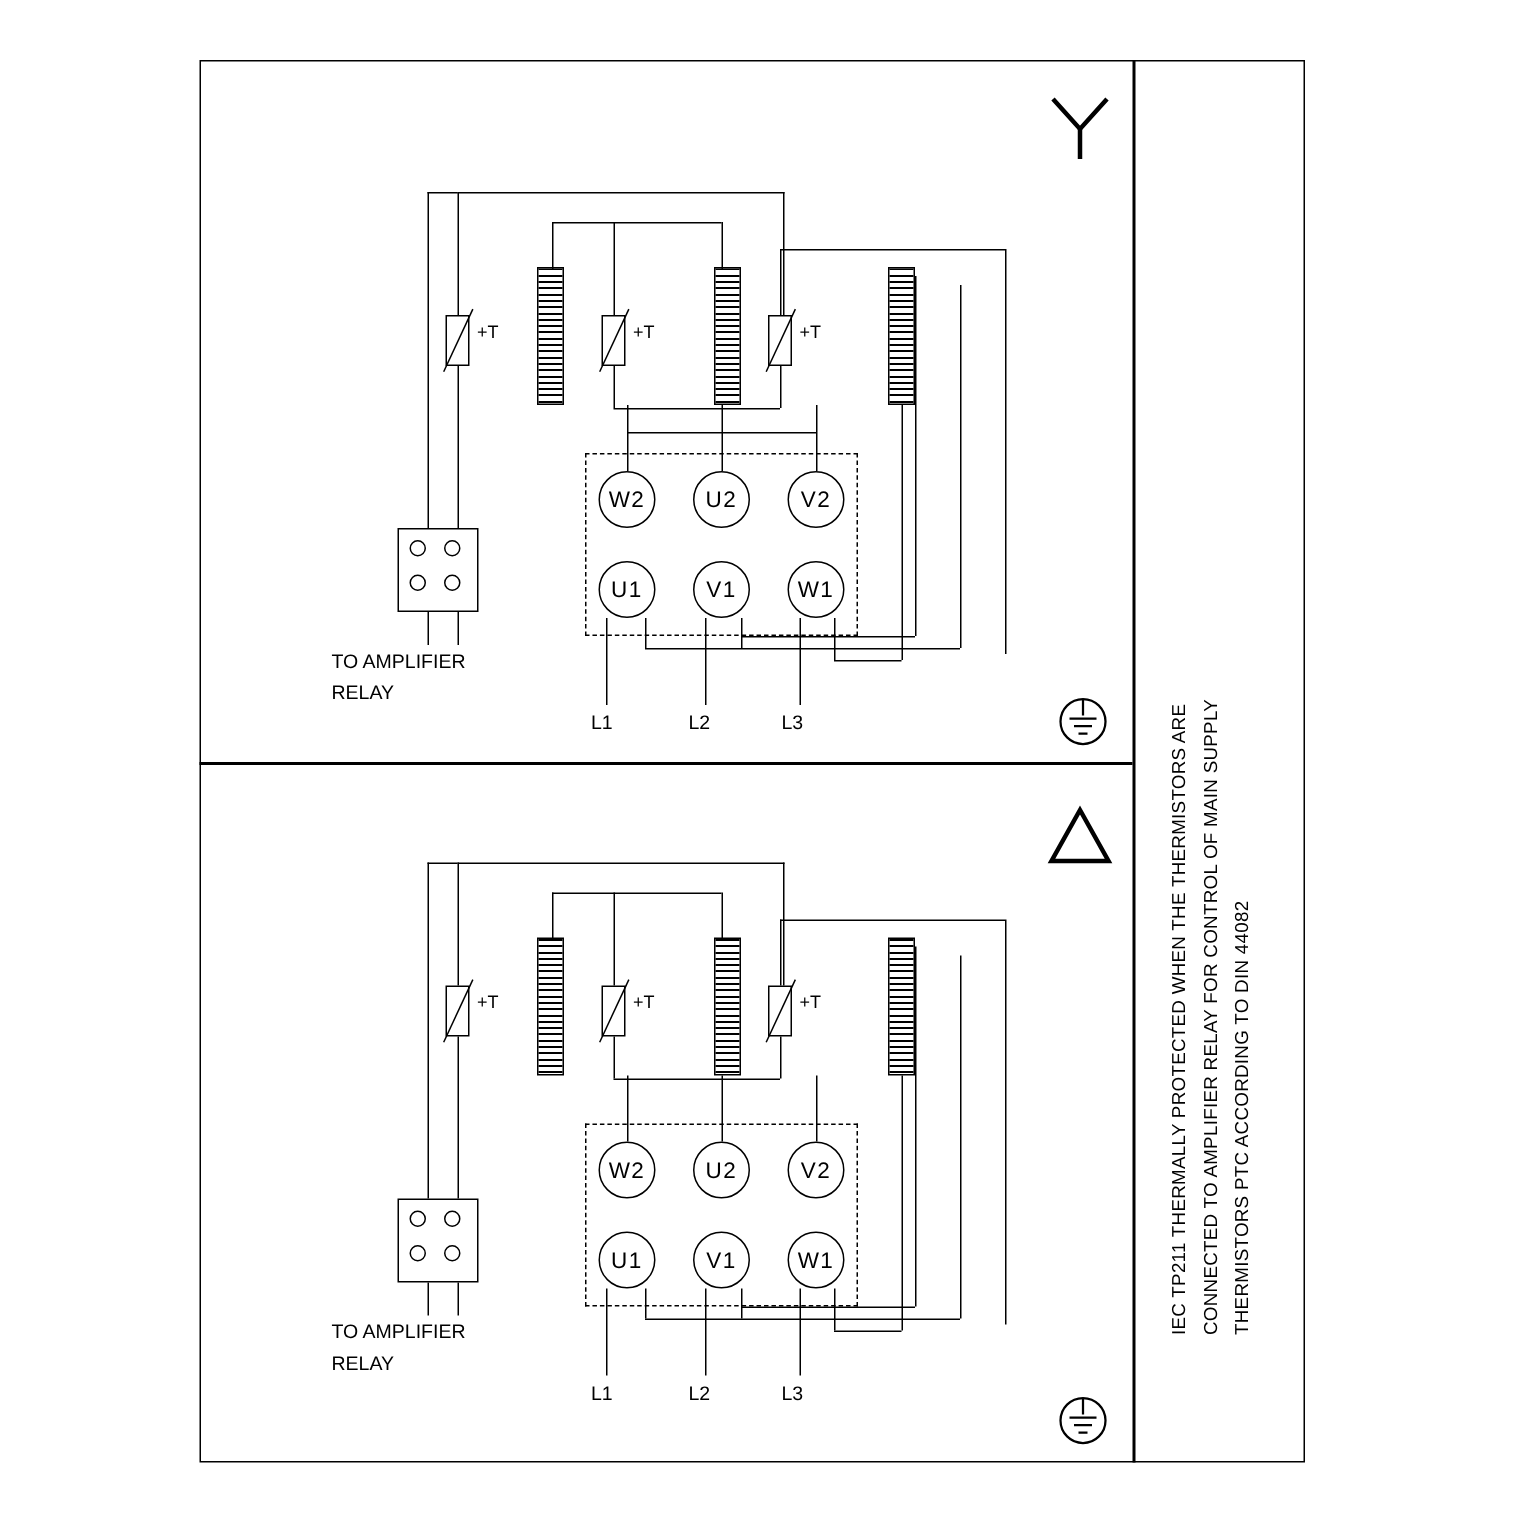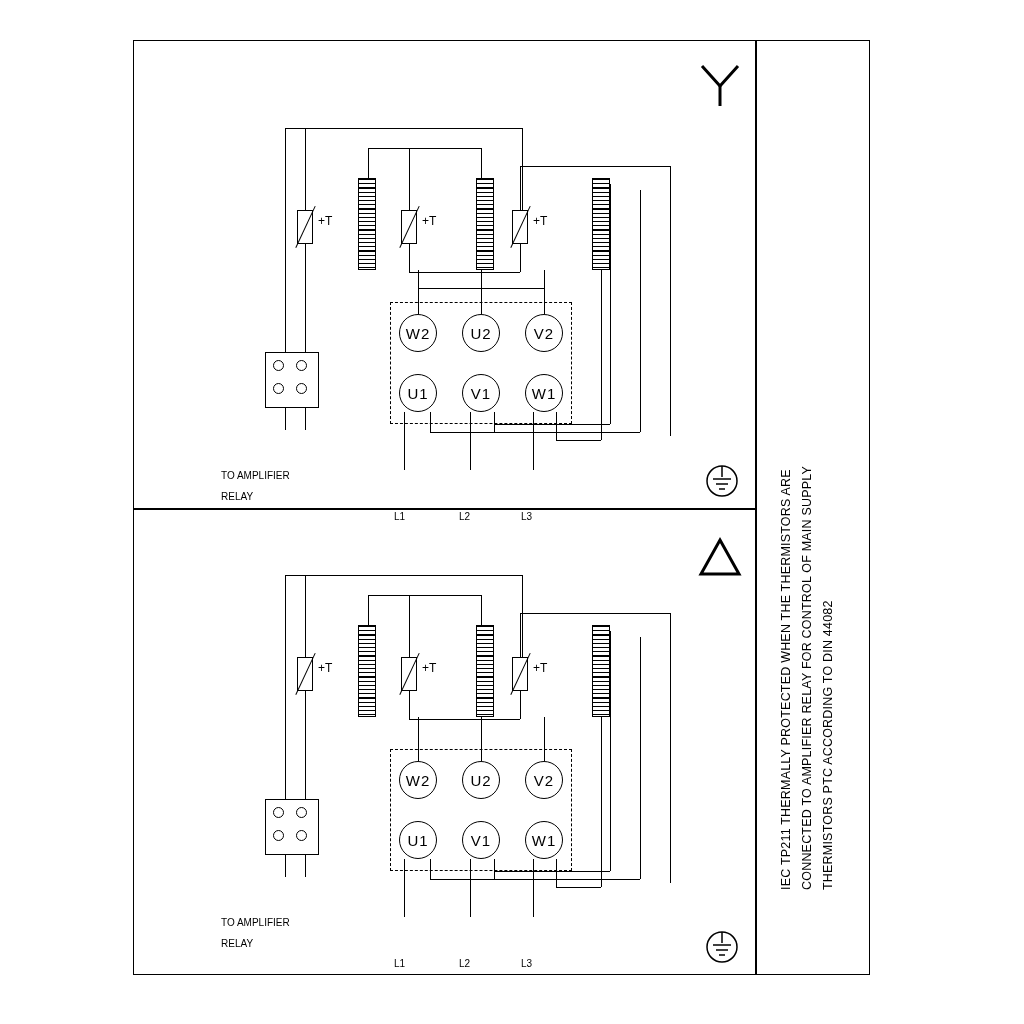--- a/index.html
+++ b/index.html
@@ -38,24 +38,23 @@
   .w {
     position: absolute;
     background: #000;
   }
   .wh { height: 1px; }
   .wv { width: 1px; }
 
   
   .lbl {
     position: absolute;
-    font-size: 10px;
+    font-size: 13px;
     line-height: 15px;
     white-space: pre;
-    margin-top: 35px;
   }
   .lbl-sm {
     position: absolute;
     font-size: 12px;
     line-height: 14px;
     white-space: pre;
   }
 
   
   .term {

